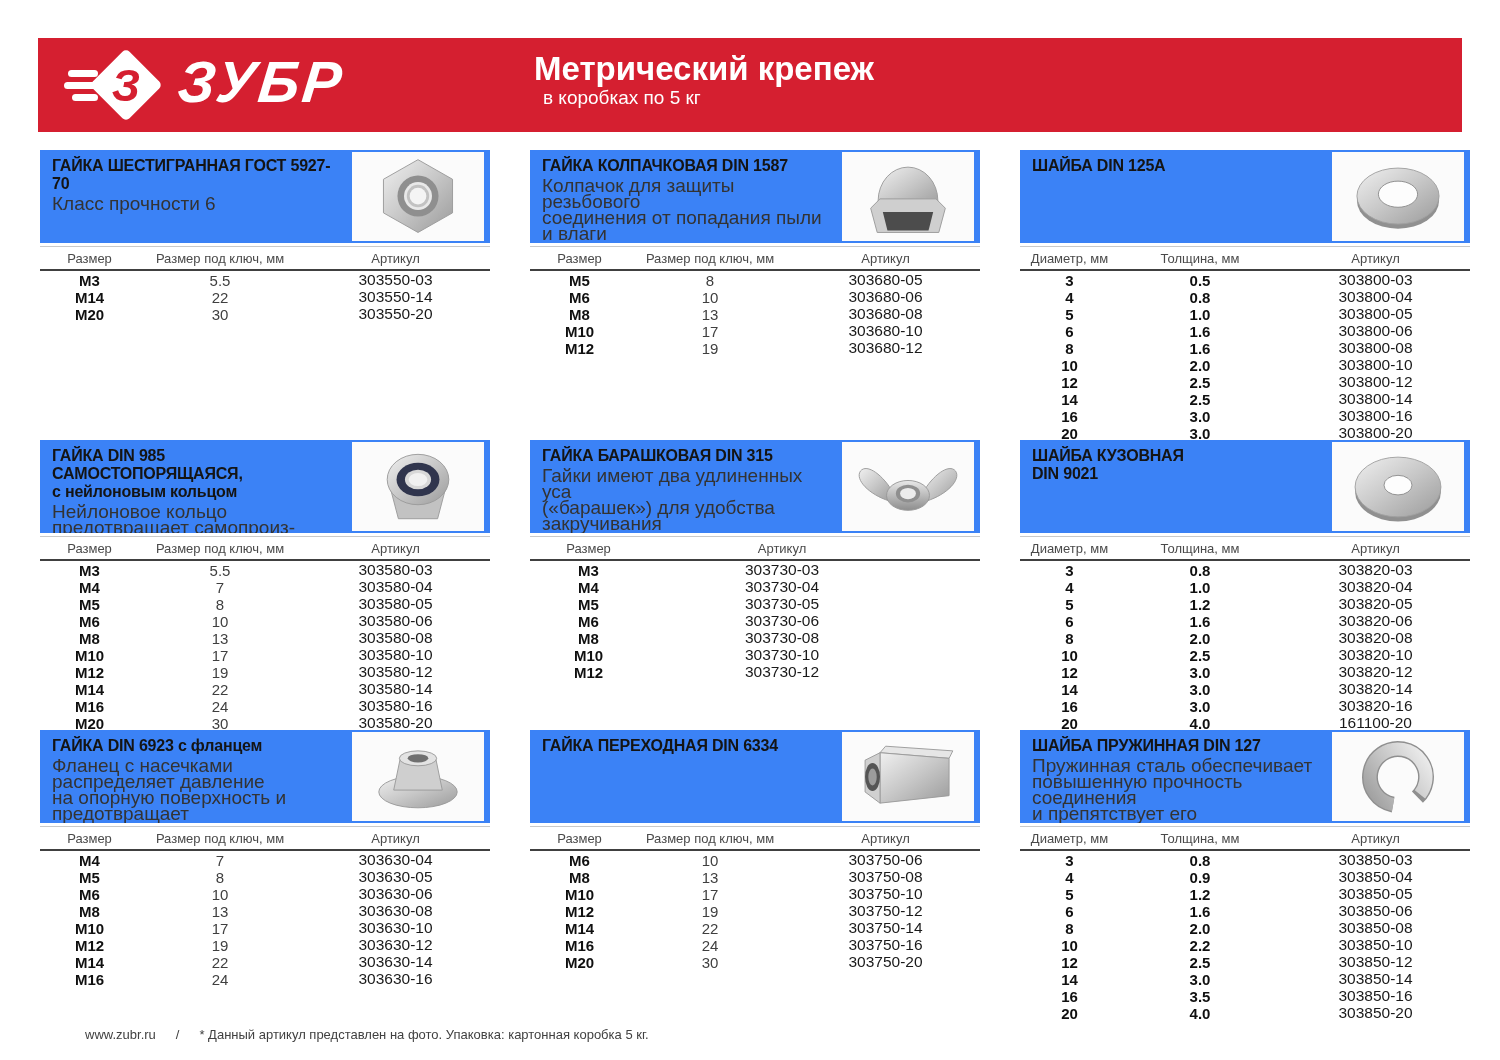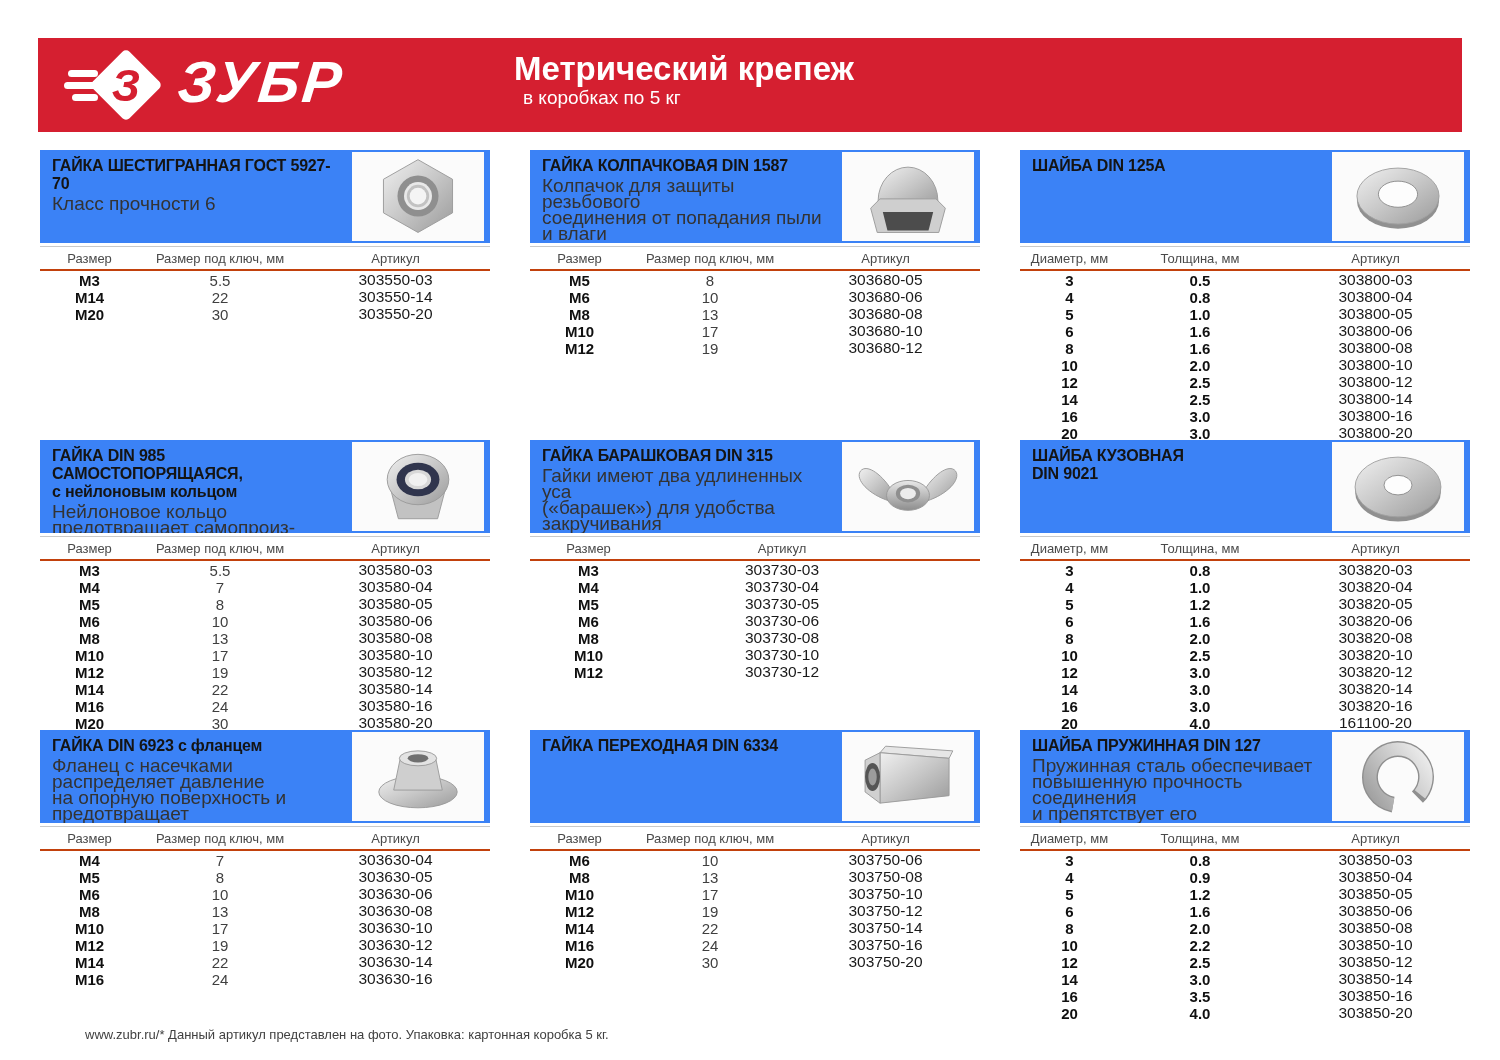--- a/index.html
+++ b/index.html
@@ -5,52 +5,52 @@
   * { margin:0; padding:0; box-sizing:border-box; }
   html,body { width:1500px; height:1060px; background:#fff; overflow:hidden;
               font-family:"Liberation Sans", sans-serif; position:relative; }
 
   
   .banner { position:absolute; left:38px; top:38px; width:1424px; height:94px;
             background:#d51f30; display:flex; align-items:center; }
   .logo { display:flex; align-items:center; margin-left:26px; }
   .brand { color:#fff; font-size:58px; font-weight:bold; font-style:italic;
            letter-spacing:3px; transform:skewX(-6deg); margin-left:10px; line-height:1; padding-bottom:6px;}
-  .banner-titles { position:absolute; left:476px; top:13px; color:#fff; }
+  .banner-titles { position:absolute; left:496px; top:13px; color:#fff; }
   .banner-title { font-size:33px; font-weight:bold; line-height:36px; }
   .banner-sub { font-size:19px; line-height:22px;margin-left:9px; }
 
   
   .content { position:absolute; left:40px; top:150px; width:1430px;
              display:grid; grid-template-columns:450px 450px 450px;
              column-gap:40px; grid-auto-rows:290px; }
   .section { position:relative; }
 
   .panel { position:relative; background:#3b82f6; height:93px; overflow:hidden; }
   .panel-text { padding:7px 146px 0 12px; }
   .title { font-size:16px; font-weight:bold; color:#141414; line-height:18px;
            white-space:pre-line; letter-spacing:-0.2px; }
   .desc  { font-size:19px; color:#333; line-height:16px; margin-top:3px; white-space:pre-line; }
   .photo { position:absolute; right:6px; top:2px; bottom:2px; width:132px;
            background:#fbfbfb; display:flex; align-items:center; justify-content:center; }
 
   
   .tbl { margin-top:3px; }
   .t-head { display:grid; grid-template-columns:var(--cols);
-            border-top:1px solid #c9c9c9; border-bottom:2px solid #c2410c;
+            border-top:1px solid #c9c9c9; border-bottom:2px solid #404040;
             padding:4px 0 3px; }
   .t-head span { text-align:center; font-size:13px; color:#4a4a4a; }
   .t-row { display:grid; grid-template-columns:var(--cols); height:17px; align-items:center; }
   .t-row:first-of-type { margin-top:2px; }
   .c { text-align:center; font-size:15px; color:#3f3f3f; }
   .c.b { font-weight:bold; color:#101010; }
   .c.art { color:#1a1a1a; font-size:15.5px; }
 
   
-  .footer { position:absolute; left:85px; top:1027px; display:flex; 
+  .footer { position:absolute; left:85px; top:1027px; display:flex; gap:20px;
             font-size:13px; color:#414141; }
 </style>
 </head>
 <body>
 
 <svg width="0" height="0" style="position:absolute" aria-hidden="true">
   <defs>
     <linearGradient id="gm" x1="0" y1="0" x2="1" y2="1">
       <stop offset="0" stop-color="#f0f0f0"></stop>
       <stop offset="0.5" stop-color="#c7c7c7"></stop>

